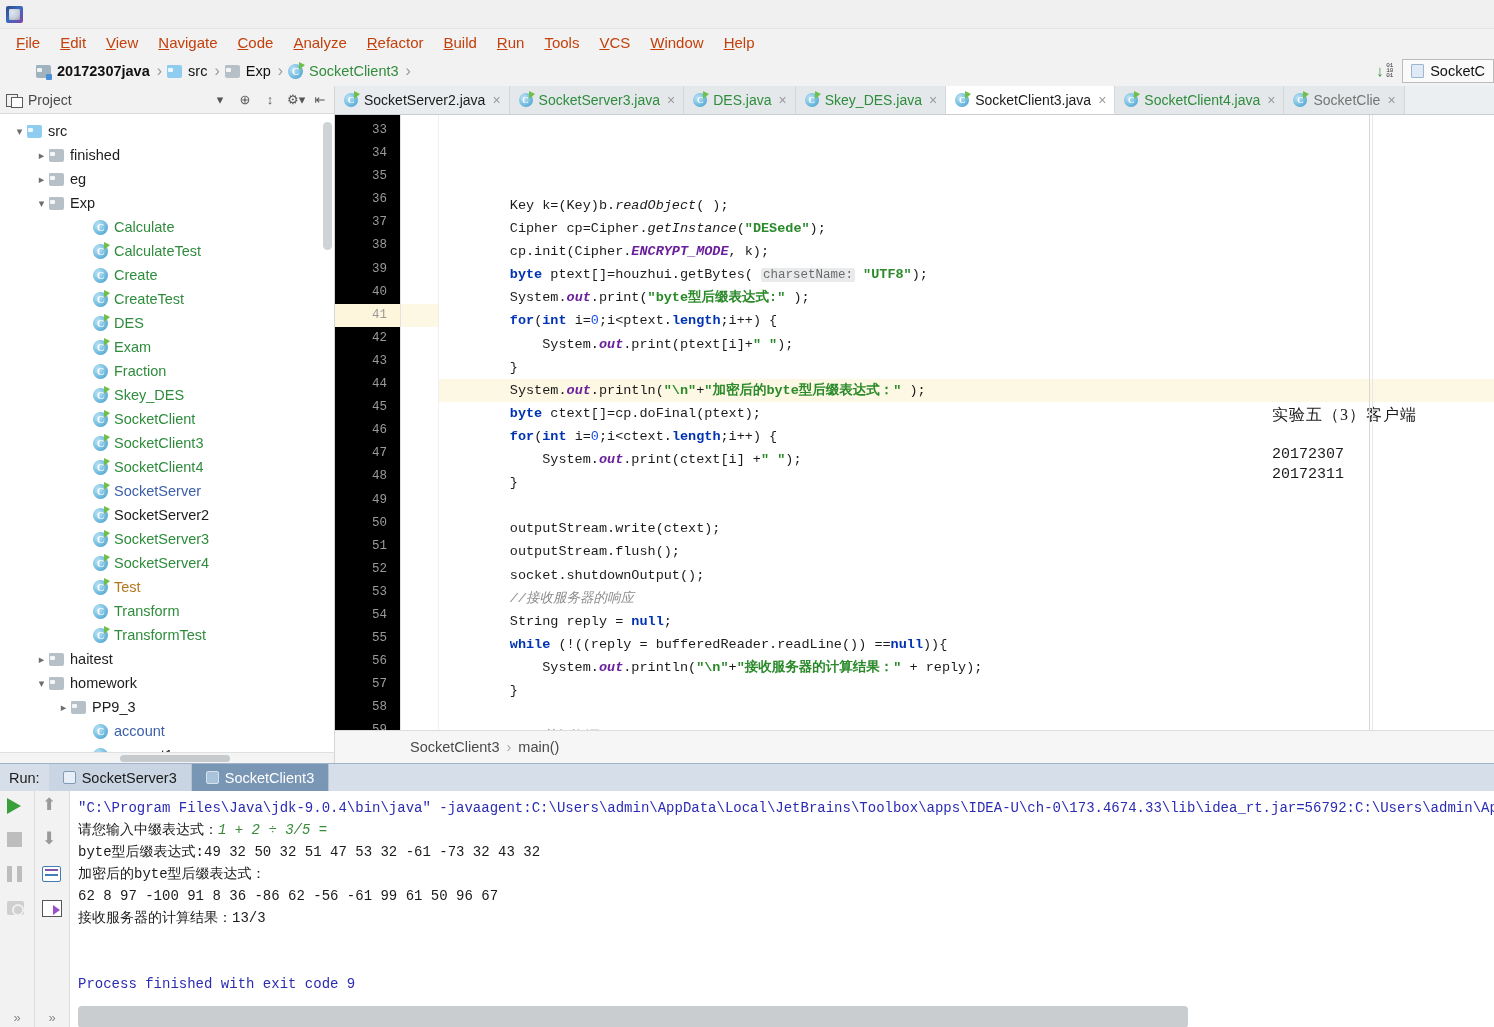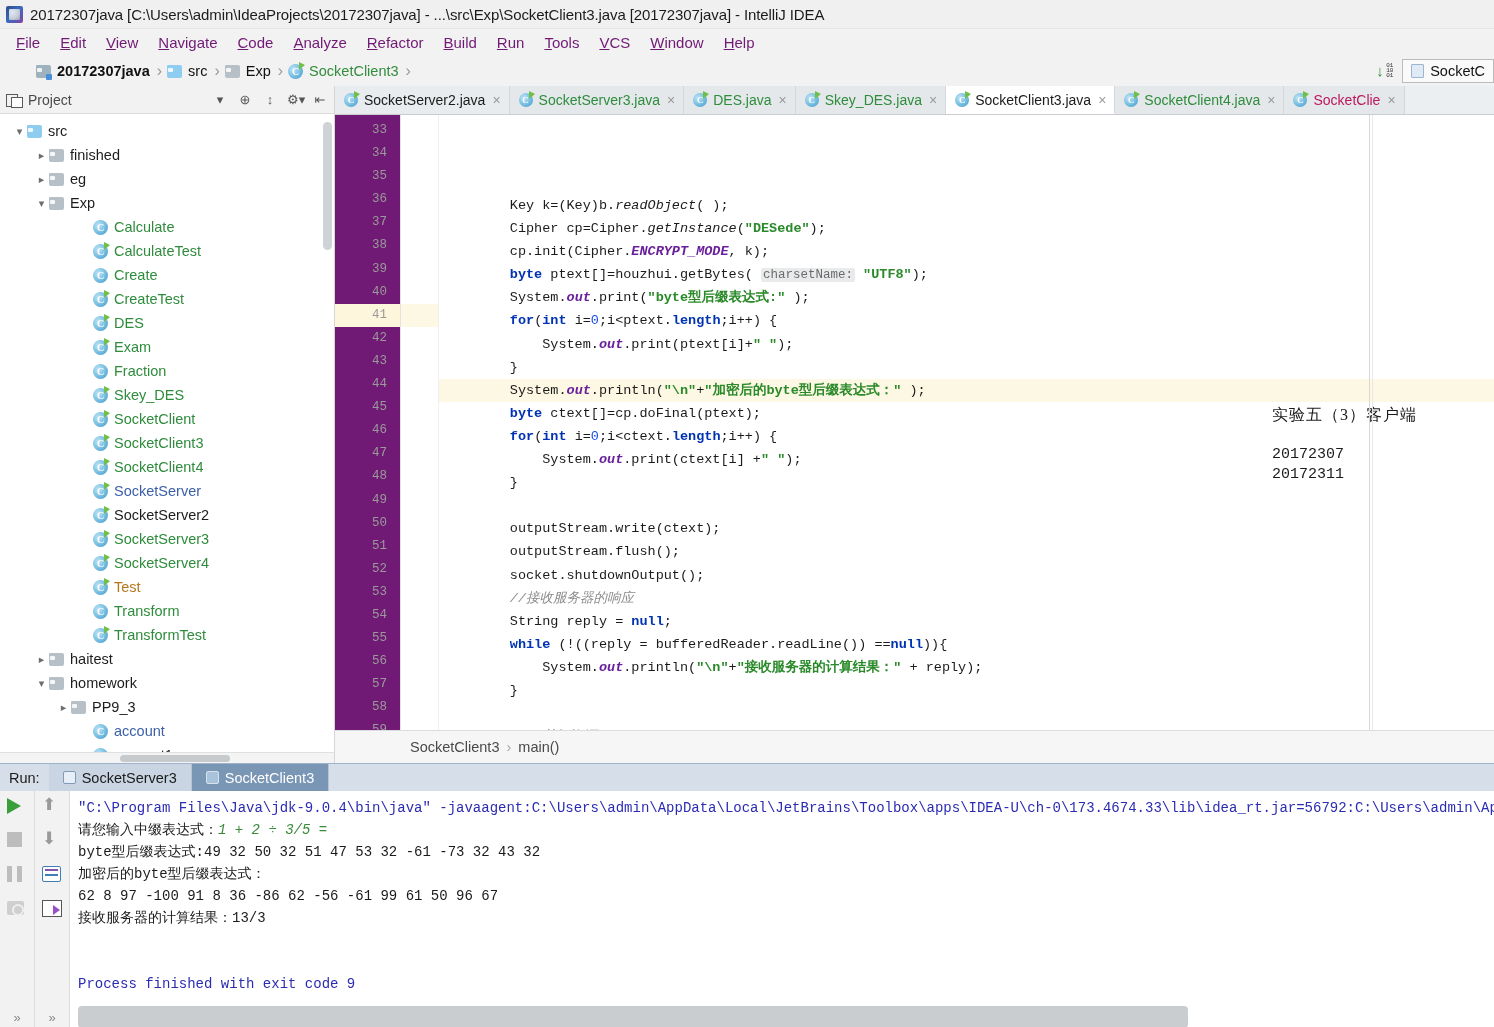--- a/index.html
+++ b/index.html
@@ -24,21 +24,21 @@
   .app-icon:after {
     content:""; position:absolute; left:3px; top:3px; width:11px; height:11px;
     background: radial-gradient(circle at 30% 30%, #fff 0%, #dcdcdc 60%, #9aa 100%);
     border-radius:1px; opacity:.85;
   }
   .title-text { font-size: 15px; color: #1b1b1b; white-space: nowrap; letter-spacing: -.1px; }
 
   
   .menubar { height: 27px; background: #f2f2f2; display: flex; align-items: center; padding-left: 6px; }
   .menu-item {
-    font-size: 15px; color: #701a75; padding: 2px 10px; white-space: nowrap; cursor: default;
+    font-size: 15px; color: #c2410c; padding: 2px 10px; white-space: nowrap; cursor: default;
   }
   .menu-item u { text-decoration: underline; }
 
   
   .navbar {
     height: 30px; background: #f2f2f2; display: flex; align-items: center;
     padding-left: 8px; position: relative;
   }
   .crumb { display: flex; align-items: center; font-size: 14.5px; color: #111; white-space: nowrap; }
   .crumb-sep { color: #9a9a9a; font-size: 16px; margin: 0 5px 0 7px; }
@@ -117,21 +117,21 @@
     display:flex; align-items:center; padding:0 8px 0 9px; font-size:14px; white-space:nowrap;
     border-right:1px solid #d3d7da; background:#e4e8ea; color:#2f8c3d; cursor:default; position:relative;
   }
   .tab.inactive-dark { color:#1b1b1b; background:#e9ecee; }
   .tab.active { background:#fff; color:#1b1b1b; border-bottom:1px solid #fff; }
   .tab .cls-ic { width:14px; height:14px; line-height:14px; font-size:9px; }
   .tab .close { margin-left:7px; color:#9a9a9a; font-size:14px; }
 
   .code-area { flex:1; display:flex; position:relative; overflow:hidden; background:#fff; }
   .gutter {
-    width:66px; background:#701a75; border-right:1px solid #e3e3e3;
+    width:66px; background:#000000; border-right:1px solid #e3e3e3;
     font-family:"Liberation Mono", monospace; font-size:12.5px; color:#9a9a9a;
     padding-top:4px; text-align:right; flex:0 0 auto;
   }
   .gutter div { height:23.1px; line-height:23.1px; padding-right:13px; }
   .gutter div.hl { background:#fdf6dd; }
   .fold-col { width:38px; background:#fff; border-right:1px solid #efefef; flex:0 0 auto; padding-top:4px; }
   .fold-col div { height:23.1px; }
   .fold-col div.hl { background:#fdf8e3; }
   .code {
     flex:1; padding-top:4px; font-family:"Liberation Mono", monospace; font-size:13.5px;
@@ -198,21 +198,20 @@
   .console .inp { color:#3a8a3a; font-style:italic; }
   .console-scroll { position:absolute; left:8px; bottom:4px; height:8px; width:1110px; background:#c9cdd0; border-radius:4px; }
 </style>
 </head>
 <body>
 
 <div id="app">
 
   <div class="titlebar">
     <div class="app-icon"></div>
-    <div class="title-text">20172307java [C:\Users\admin\IdeaProjects\20172307java] - ...\src\Exp\SocketClient3.java [20172307java] - IntelliJ IDEA</div>
   </div>
 
   <div class="menubar" id="menubar">
       <div class="menu-item"><u>F</u>ile</div>
       <div class="menu-item"><u>E</u>dit</div>
       <div class="menu-item"><u>V</u>iew</div>
       <div class="menu-item"><u>N</u>avigate</div>
       <div class="menu-item"><u>C</u>ode</div>
       <div class="menu-item"><u>A</u>nalyze</div>
       <div class="menu-item"><u>R</u>efactor</div>
@@ -470,21 +469,21 @@
             <span style="color:#1b1b1b">SocketClient3.java</span>
             <span class="close">×</span>
           </div>
           <div class="tab">
             <span class="cls-ic">C</span>
             <span style="color:#2f8c3d">SocketClient4.java</span>
             <span class="close">×</span>
           </div>
           <div class="tab">
             <span class="cls-ic">C</span>
-            <span style="color:#be185d">SocketClie</span>
+            <span style="color:#737373">SocketClie</span>
             <span class="close">×</span>
           </div>
         </div>
 
       <div class="code-area">
         <div class="gutter" id="gutter">
             <div class="">33</div>
             <div class="">34</div>
             <div class="">35</div>
             <div class="">36</div>

